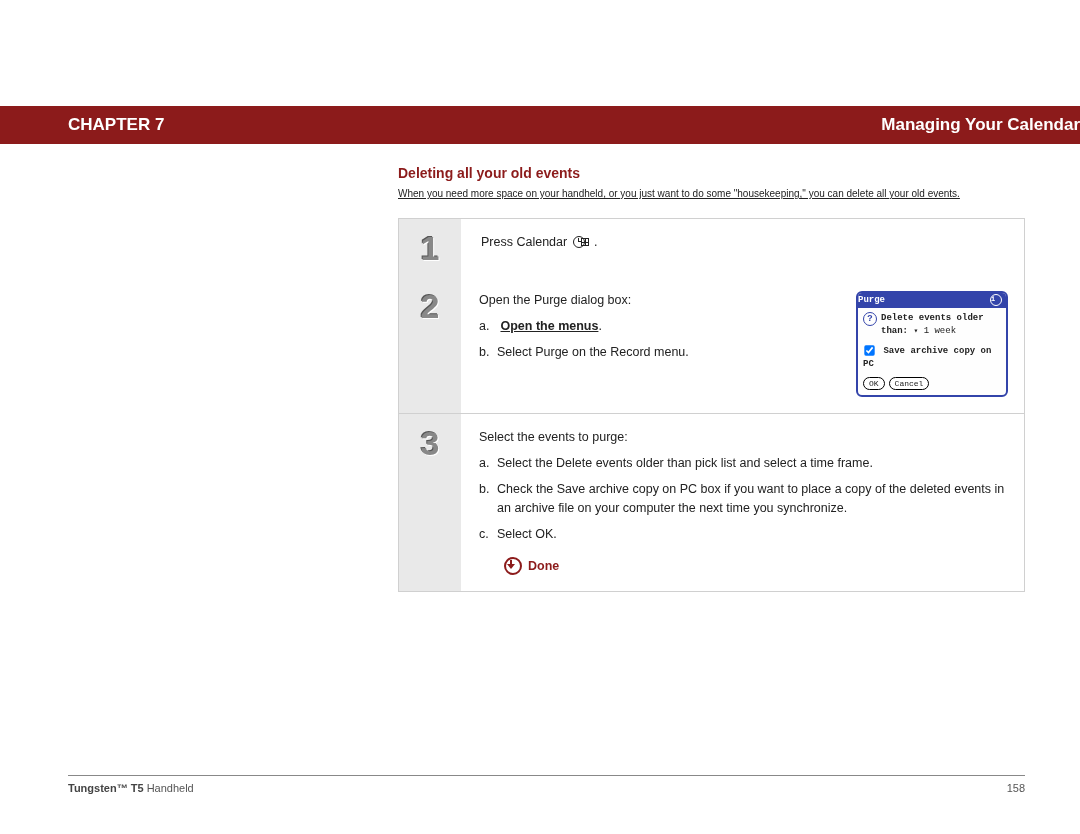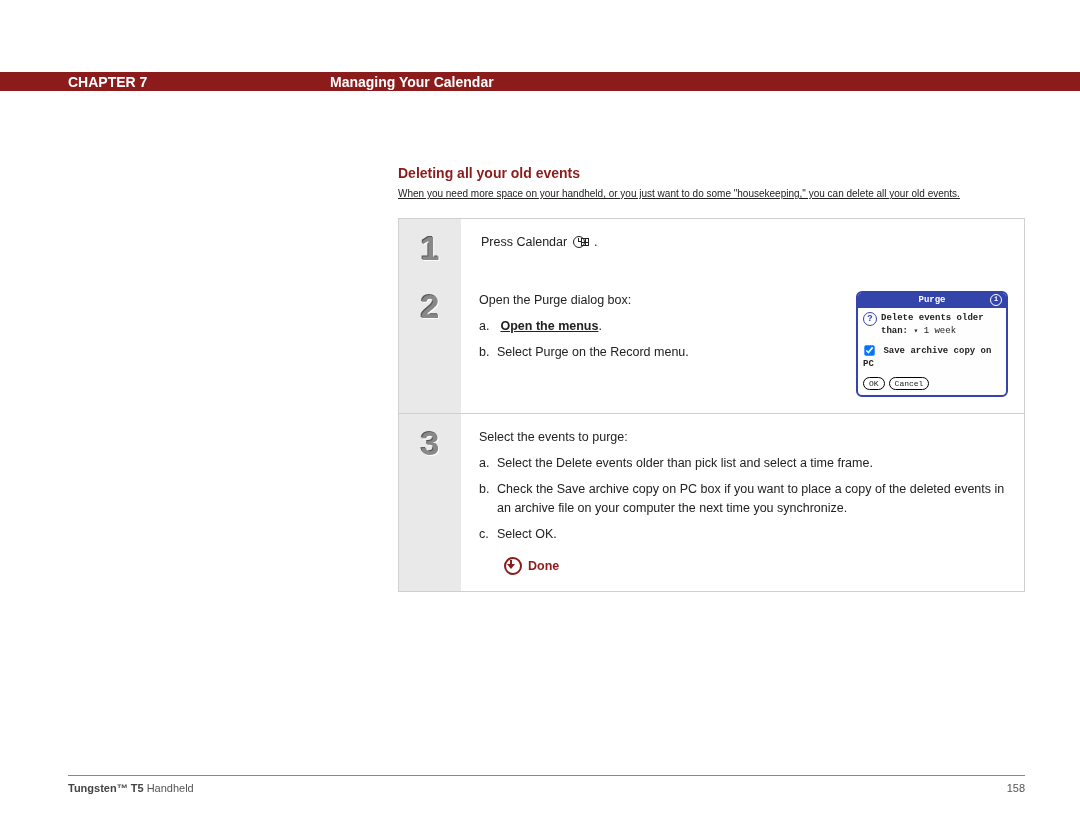--- a/index.html
+++ b/index.html
@@ -9,33 +9,33 @@
     background: #fff;
     font-size: 13px;
   }
   .page {
     width: 1080px;
     height: 834px;
     position: relative;
   }
   .header-band {
     position: absolute;
-    top: 72px;
+    top: 106px;
     left: 0;
     right: 0;
-    height: 19px;
+    height: 38px;
     background: #8c1b1b;
     color: #fff;
     display: flex;
     align-items: center;
-    font-size: 14px;
+    font-size: 17px;
     font-weight: bold;
   }
   .header-left { width: 330px; padding-left: 68px; box-sizing: border-box; }
-  .header-right { flex: 1; }
+  .header-right { flex: 1; text-align: right; }
   .content {
     position: absolute;
     top: 165px;
     left: 398px;
     right: 55px;
   }
   h2.section-title {
     color: #8c1b1b;
     font-size: 14px;
     margin: 0 0 6px 0;
@@ -77,21 +77,21 @@
     border-radius: 6px;
     background: #fefefe;
     font-family: "Courier New", monospace;
     font-size: 9px;
     overflow: hidden;
   }
   .palm-title {
     background: #3344aa;
     color: #fff;
     font-weight: bold;
-    text-align: center;
+    text-align: left;
     padding: 1px 0;
     font-size: 9px;
     position: relative;
   }
   .palm-title .info-ic {
     position: absolute; right: 4px; top: 1px; width:10px;height:10px;
     border:1px solid #fff; border-radius:50%; font-size:7px; line-height:9px;
   }
   .palm-body { padding: 4px 5px 5px 5px; }
   .palm-line1 { display:flex; gap:4px; align-items:flex-start; }

